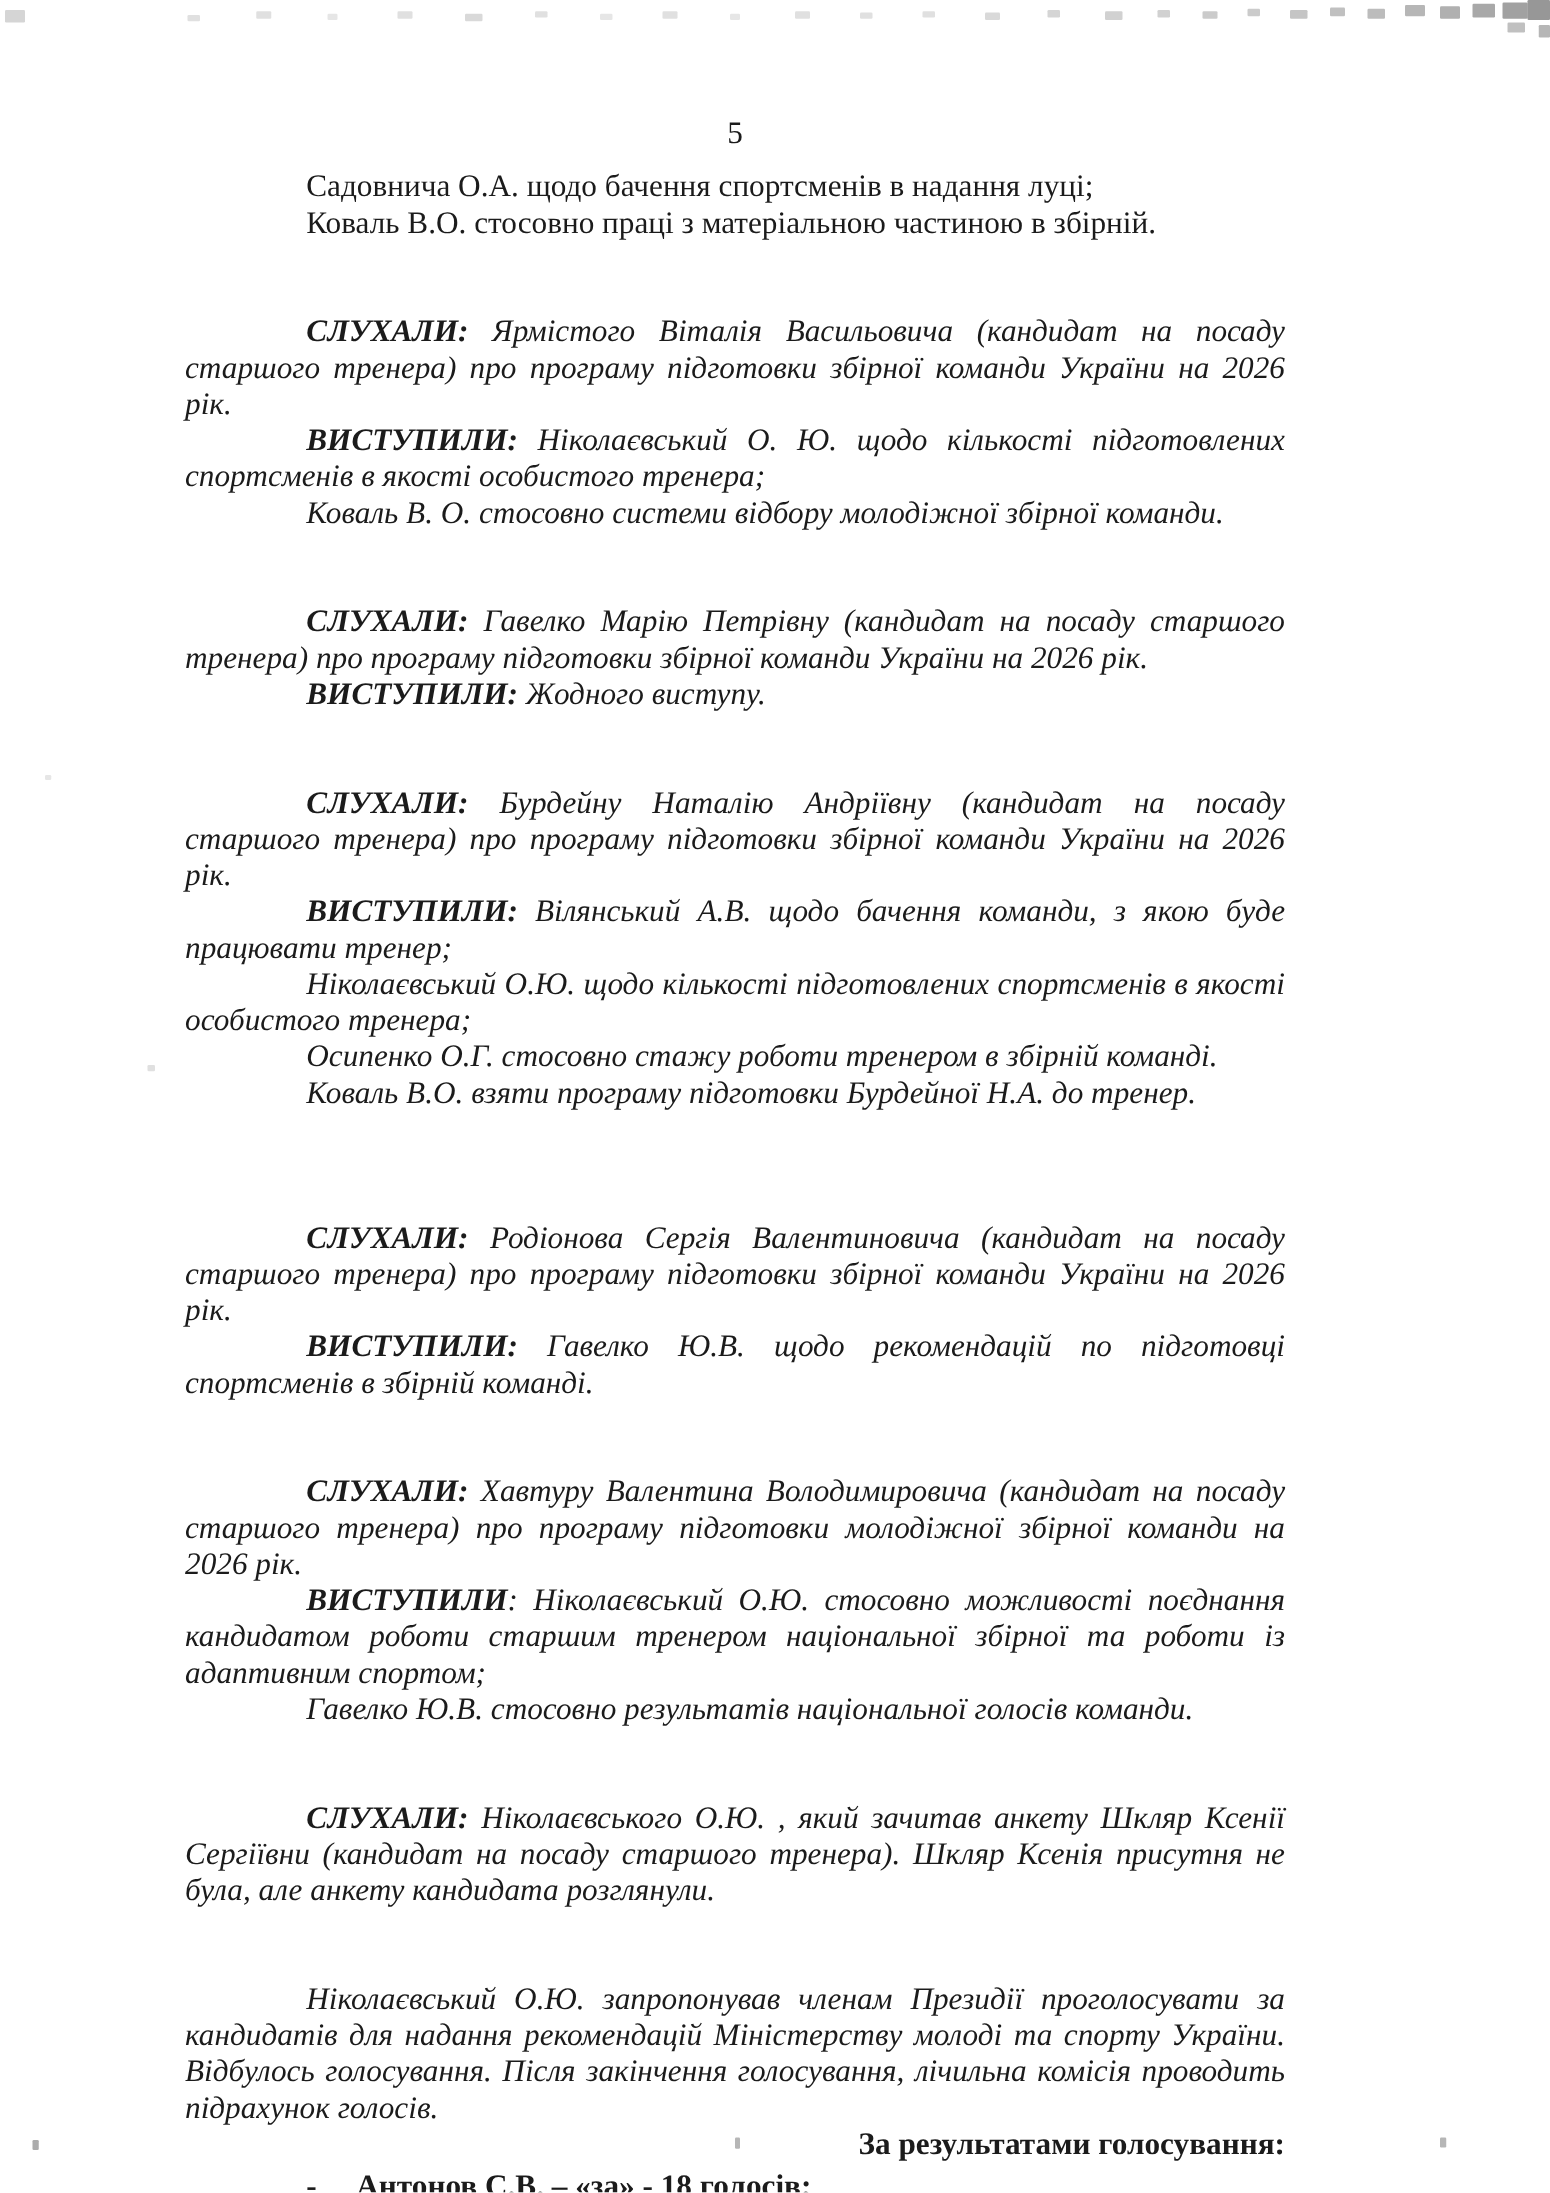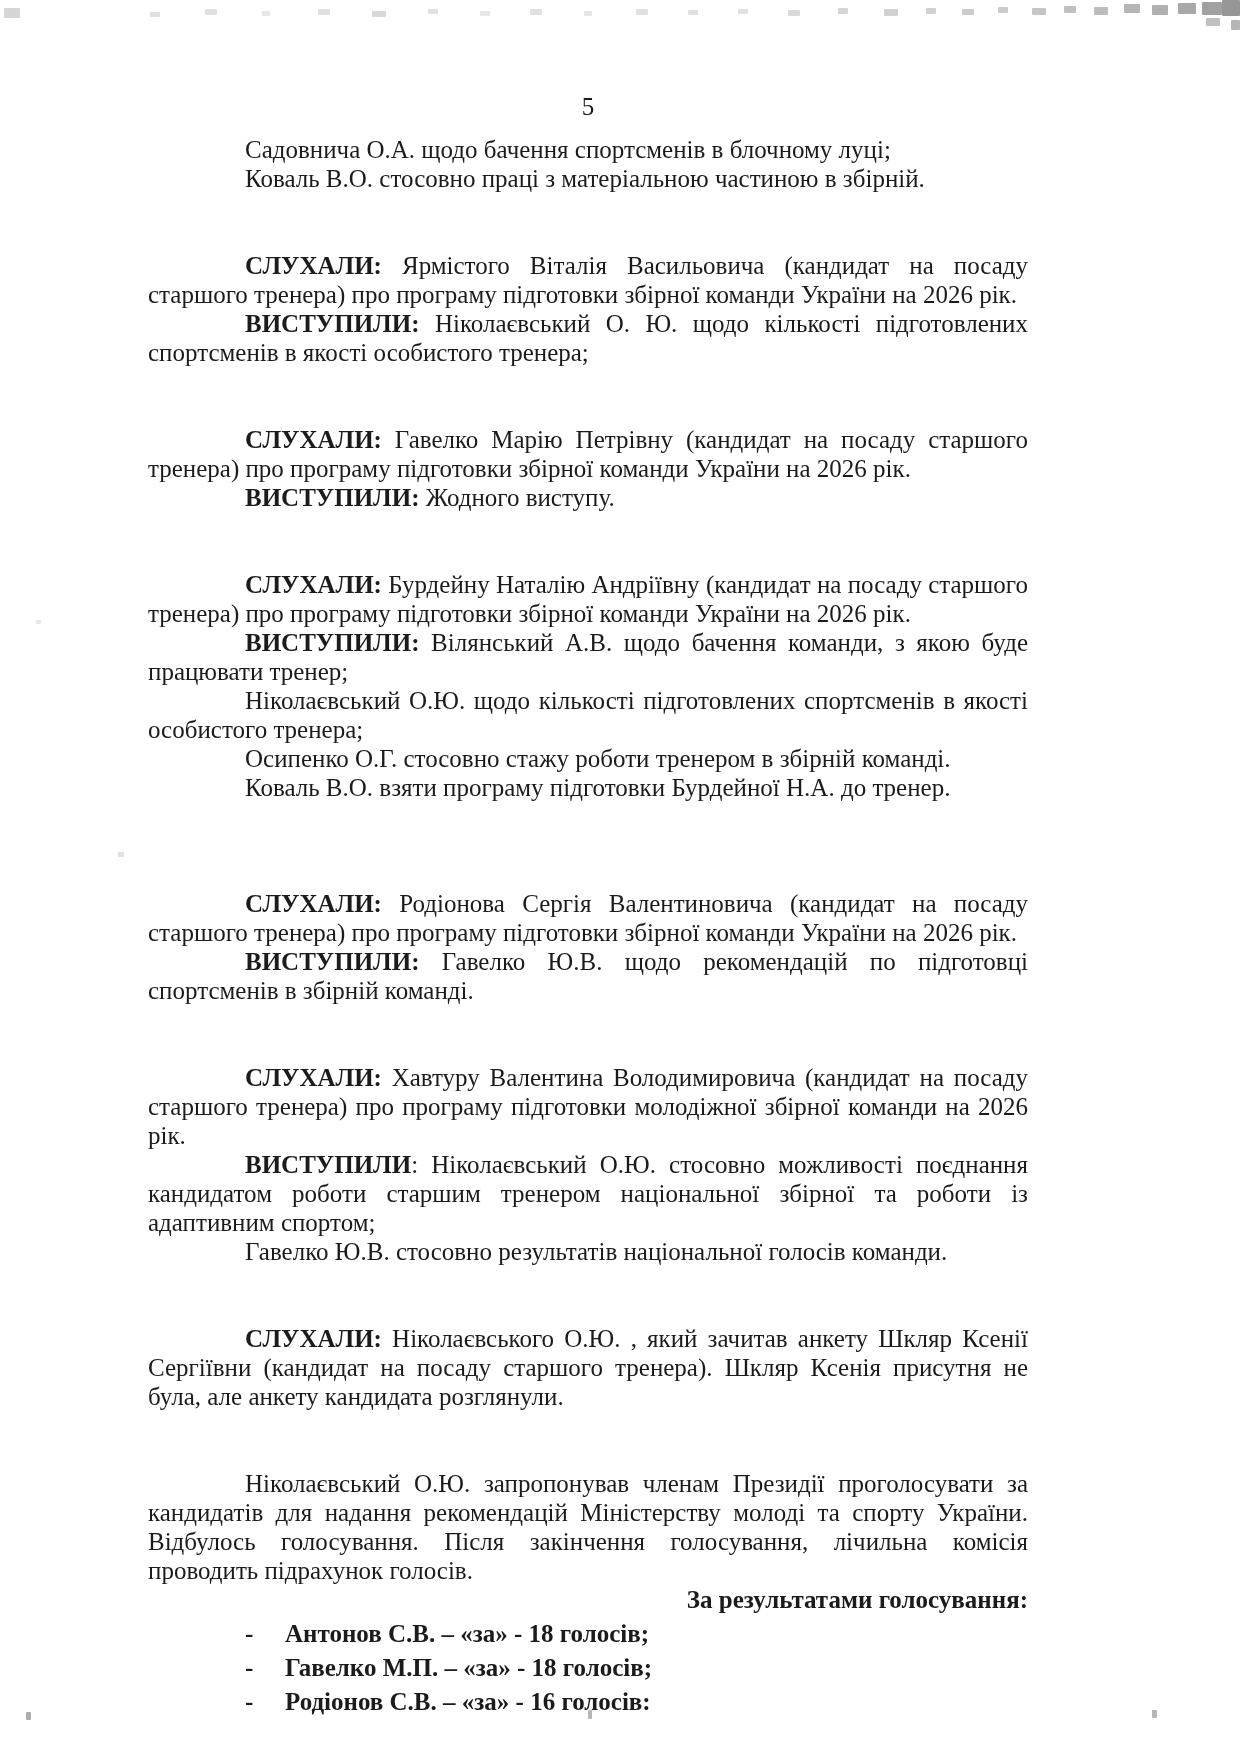--- a/index.html
+++ b/index.html
@@ -8,21 +8,21 @@
     width:1240px;height:1754px;
     background:#ffffff;
     overflow:hidden;
     font-family:"Liberation Serif","DejaVu Serif",serif;
     color:#1b1b1b;
     font-size:25px;
     line-height:29px;
   }
   .content{position:absolute;left:148px;top:92px;width:880px;}
   .pagenum{text-align:center;margin:0 0 14px 0;}
-  p.para{margin:0;text-align:justify;text-indent:97px;}
+  p.para{margin:0;text-align:justify;text-indent:97px;font-style:italic;}
   p.line{margin:0;text-indent:97px;text-align:left;}
   p.heading{margin:0;font-weight:bold;text-indent:162px;text-align:right;}
   .gap{width:100%;}
   .bullet{margin:5px 0 0 97px;display:flex;font-weight:bold;text-align:left;}
   .bullet .dash{width:40px;flex:none;}
   .b{font-weight:bold;}
   .noise-layer{position:absolute;left:0;top:0;width:100%;height:100%;pointer-events:none;}
   .speck{position:absolute;background:#2f2f2f;border-radius:1px;}
 </style>
 </head>
@@ -61,25 +61,26 @@
       <div class="speck" style="left: 1231px; top: 20px; width: 9px; height: 10px; opacity: 0.35;"></div>
       <div class="speck" style="left: 118px; top: 852px; width: 6px; height: 5px; opacity: 0.15;"></div>
       <div class="speck" style="left: 36px; top: 620px; width: 5px; height: 4px; opacity: 0.12;"></div>
       <div class="speck" style="left: 26px; top: 1712px; width: 5px; height: 8px; opacity: 0.4;"></div>
       <div class="speck" style="left: 588px; top: 1710px; width: 4px; height: 9px; opacity: 0.35;"></div>
       <div class="speck" style="left: 1152px; top: 1710px; width: 5px; height: 8px; opacity: 0.35;"></div>
     </div>
   <div class="content">
     <p class="pagenum">5</p>
     <div>
-        <p class="line"><span>Садовнича О.А. щодо бачення спортсменів в блочному луці;</span></p>
+        <p class="line"><span>Садовнича О.А. щодо бачення спортсменів в надання луці;</span></p>
         <p class="line"><span>Коваль В.О. стосовно праці з матеріальною частиною в збірній.</span></p>
         <div class="gap" style="height: 58px;"></div>
         <p class="para"><span class="b">СЛУХАЛИ:</span><span> Ярмістого Віталія Васильовича (кандидат на посаду старшого тренера) про програму підготовки збірної команди України на 2026 рік.</span></p>
         <p class="para"><span class="b">ВИСТУПИЛИ:</span><span> Ніколаєвський О. Ю. щодо кількості підготовлених спортсменів в якості особистого тренера;</span></p>
+        <p class="para"><span>Коваль В. О. стосовно системи відбору молодіжної збірної команди.</span></p>
         <div class="gap" style="height: 58px;"></div>
         <p class="para"><span class="b">СЛУХАЛИ:</span><span> Гавелко Марію Петрівну (кандидат на посаду старшого тренера) про програму підготовки збірної команди України на 2026 рік.</span></p>
         <p class="para"><span class="b">ВИСТУПИЛИ:</span><span> Жодного виступу.</span></p>
         <div class="gap" style="height: 58px;"></div>
         <p class="para"><span class="b">СЛУХАЛИ:</span><span> Бурдейну Наталію Андріївну (кандидат на посаду старшого тренера) про програму підготовки збірної команди України на 2026 рік.</span></p>
         <p class="para"><span class="b">ВИСТУПИЛИ:</span><span> Вілянський А.В. щодо бачення команди, з якою буде працювати тренер;</span></p>
         <p class="para"><span>Ніколаєвський О.Ю. щодо кількості підготовлених спортсменів в якості особистого тренера;</span></p>
         <p class="para"><span>Осипенко О.Г. стосовно стажу роботи тренером в збірній команді.</span></p>
         <p class="para"><span>Коваль В.О. взяти програму підготовки Бурдейної Н.А. до тренер.</span></p>
         <div class="gap" style="height: 87px;"></div>

